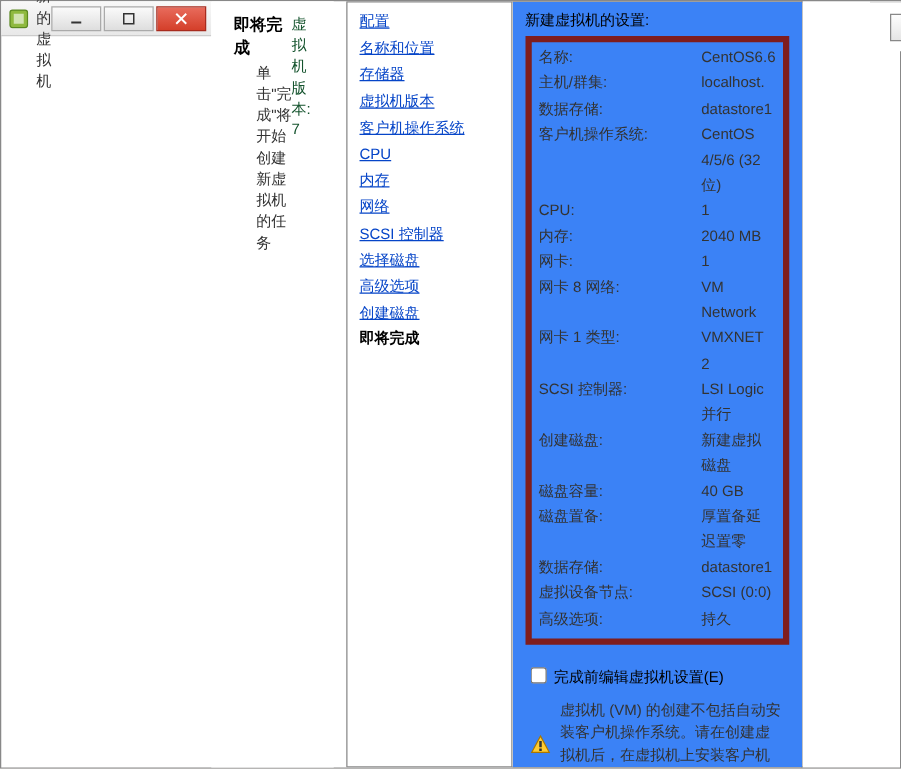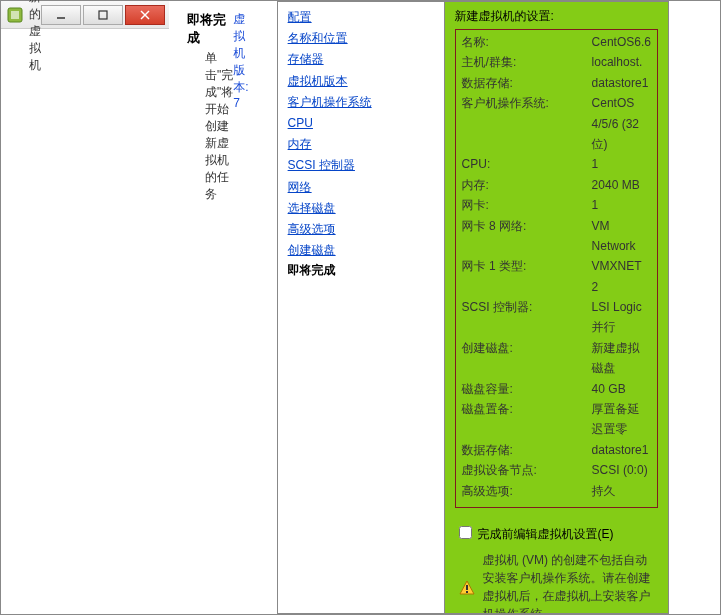--- a/index.html
+++ b/index.html
@@ -10,28 +10,28 @@
     .tb-icon svg { width: 16px; height: 16px; }
     .tb-title { flex: 1; color: #333; }
     .tb-controls { display: flex; gap: 2px; }
     .tb-btn { width: 40px; height: 20px; border: 1px solid #aaa; background: linear-gradient(to bottom, #fafafa, #dedede); display: flex; align-items: center; justify-content: center; cursor: default; }
     .tb-btn.close { background: linear-gradient(to bottom, #e86b5c, #d43f2a); border-color: #a82b1e; color: #fff; }
     .tb-btn svg { width: 10px; height: 10px; }
     .header-panel { padding: 10px 18px 8px 18px; background: #fff; display: flex; }
     .header-left { flex: 1; }
     .header-title { font-weight: bold; font-size: 13px; margin-bottom: 3px; }
     .header-sub { padding-left: 18px; color: #333; }
-    .header-right { color: #1d4ed8; }
+    .header-right { color: #14532d; }
     .main-body { flex: 1; display: flex; min-height: 0; padding: 0 10px; }
-    .sidebar { width: 168px; border: 1px solid #888; background: #fff; padding: 6px 10px; display: flex; flex-direction: column; gap: 2px; }
+    .sidebar { width: 133px; border: 1px solid #888; background: #fff; padding: 6px 10px; display: flex; flex-direction: column; gap: 2px; }
     .sidebar a { color: #0645c8; text-decoration: underline; cursor: pointer; line-height: 1.6; }
     .sidebar .current { color: #000; text-decoration: none; font-weight: bold; }
-    .content { flex: 1; border: 1px solid #888; border-left: none; background: #84cc16; padding: 6px 10px; overflow: auto; display: flex; flex-direction: column; }
+    .content { flex: 1; border: 1px solid #888; border-left: none; background: #3b82f6; padding: 6px 10px; overflow: auto; display: flex; flex-direction: column; }
     .section-title { margin-bottom: 4px; }
-    .red-box { border: 1px solid #7f1d1d; padding: 2px 6px 6px 6px; margin-bottom: 6px; }
+    .red-box { border: 5px solid #7f1d1d; padding: 2px 6px 6px 6px; margin-bottom: 6px; }
     .kv-table { width: 100%; }
     .kv-row { display: flex; line-height: 1.7; }
     .kv-label { width: 130px; color: #333; }
     .kv-value { flex: 1; color: #333; }
     .checkbox-row { display: flex; align-items: flex-start; gap: 6px; margin: 12px 0 8px 4px; }
     .checkbox-row input { width: 13px; height: 13px; }
     .note-row { display: flex; gap: 8px; align-items: center; padding: 0 4px 4px 4px; }
     .warn-icon { width: 16px; height: 16px; flex-shrink: 0; margin-top: 2px; }
     .note-text { color: #333; line-height: 1.5; }
     .content-spacer { flex: 1; }
@@ -82,22 +82,22 @@
   <div class="main-body">
 
     <div class="sidebar">
       <a>配置</a>
       <a>名称和位置</a>
       <a>存储器</a>
       <a>虚拟机版本</a>
       <a>客户机操作系统</a>
       <a>CPU</a>
       <a>内存</a>
+      <a>网络</a>
       <a>SCSI 控制器</a>
-      <a>网络</a>
       <a>选择磁盘</a>
       <a>高级选项</a>
       <a>创建磁盘</a>
       <span class="current">即将完成</span>
     </div>
 
     <div class="content">
       <div class="section-title">新建虚拟机的设置:</div>
 
       <div class="red-box">

